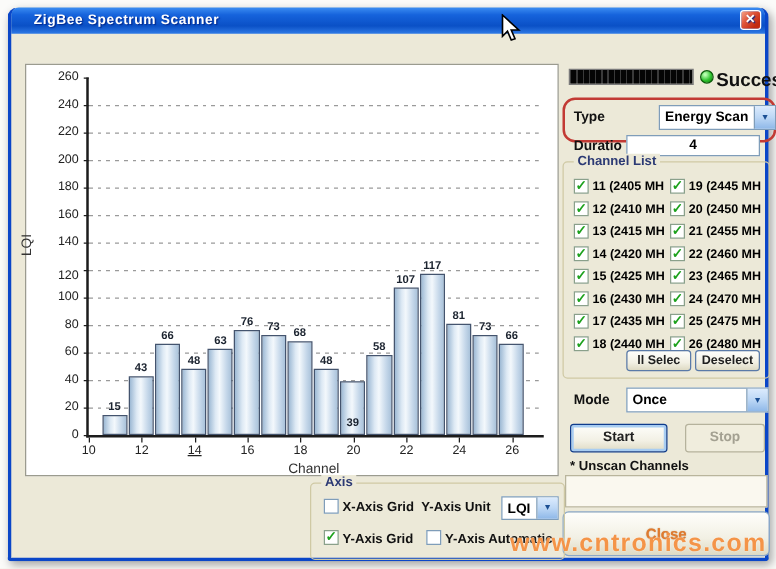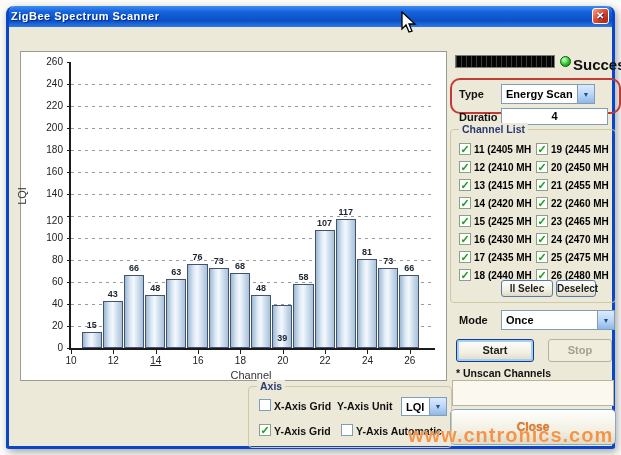--- a/index.html
+++ b/index.html
@@ -3,21 +3,21 @@
 <meta charset="utf-8">
 <style>
   html,body{margin:0;padding:0}
   body{width:621px;height:455px;position:relative;overflow:hidden;background:#fbfbf9;
        font-family:"Liberation Sans",sans-serif;-webkit-font-smoothing:none}
   .window{position:absolute;left:6px;top:6px;width:609px;height:443px;box-sizing:border-box;
           border:3px solid #0a46c8;border-top:none;border-radius:8px 8px 3px 3px;
           background:#ECE9D8;box-shadow:2px 3px 8px rgba(0,0,0,.35)}
   .titlebar{position:absolute;left:0;top:0;right:0;height:21px;border-radius:6px 6px 0 0;
             background:linear-gradient(180deg,#3b8df2 0%,#1663dc 28%,#0a50c6 70%,#2f7ae6 100%);
-            color:#fff;font-weight:bold;font-size:11px;line-height:21px;padding-left:2px;
+            color:#fff;font-weight:bold;font-size:11px;line-height:21px;padding-left:18px;
             letter-spacing:.5px;text-shadow:1px 1px 1px #00268a}
   .close-btn{position:absolute;right:3px;top:2px;width:17px;height:16px;border-radius:3px;
              border:1px solid #fff;box-sizing:border-box;color:#fff;font-size:10px;font-weight:bold;
              text-align:center;line-height:14px;
              background:linear-gradient(135deg,#f5a58c 0%,#e0553a 40%,#c22a10 80%)}
   .content{position:absolute;left:0;top:21px;right:0;bottom:0}
   
   .chart-panel{position:absolute;left:11px;top:24px;width:427px;height:330px;background:#fff;
                border:1px solid #9b9b8f;box-sizing:border-box}
   .abs{position:absolute}
@@ -179,21 +179,21 @@
         <div class="x-tick-label" style="left: 373.824px; top: 303px;">26</div>
         <div class="xlabel" style="left: 50px; top: 317px; width: 360px;">Channel</div>
       </div>
 
     <div class="progress" style="left:446px;top:28px;width:100px;height:13px"></div>
     <div class="ball" style="left:551px;top:29px"></div>
     <div class="status-lbl" style="left:564px;top:29px">Success</div>
 
     <div class="red-ring" style="left:441px;top:51px;width:167px;height:32px"></div>
     <div class="lbl" style="left:450px;top:61px">Type</div>
-    <div class="dropdown" style="left:492px;top:57px;width:94px;height:20px">
+    <div class="dropdown" style="left:518px;top:57px;width:94px;height:20px">
       <span class="dd-text">Energy Scan</span>
       <span class="dd-btn">▼</span>
     </div>
 
     <div class="lbl" style="left:450px;top:84px">Duratio</div>
     <div class="field" style="left:492px;top:81px;width:107px;height:17px;line-height:15px">4</div>
 
     <div class="groupbox" style="left:441px;top:102px;width:166px;height:174px">
       <div class="gb-title">Channel List</div>
       <div id="chan-left" class="abs" style="left:8px;top:10px">
@@ -258,21 +258,21 @@
           <div class="ch-row">
             <span class="cb">✓</span>
             <span>25 (2475 MH</span>
           </div>
           <div class="ch-row">
             <span class="cb">✓</span>
             <span>26 (2480 MH</span>
           </div>
         </div>
       <div class="xp-btn small" style="left:50px;top:150px;width:52px;height:17px;line-height:15px">ll Selec</div>
-      <div class="xp-btn small" style="left:105px;top:150px;width:40px;height:17px;line-height:15px">Deselect</div>
+      <div class="xp-btn small" style="left:105px;top:150px;width:52px;height:17px;line-height:15px">Deselect</div>
     </div>
 
     <div class="lbl" style="left:450px;top:287px">Mode</div>
     <div class="dropdown" style="left:492px;top:283px;width:114px;height:20px">
       <span class="dd-text">Once</span>
       <span class="dd-btn">▼</span>
     </div>
 
     <div class="xp-btn focus" style="left:447px;top:312px;width:78px;height:23px;line-height:21px">Start</div>
     <div class="xp-btn disabled" style="left:539px;top:312px;width:64px;height:23px;line-height:21px">Stop</div>

